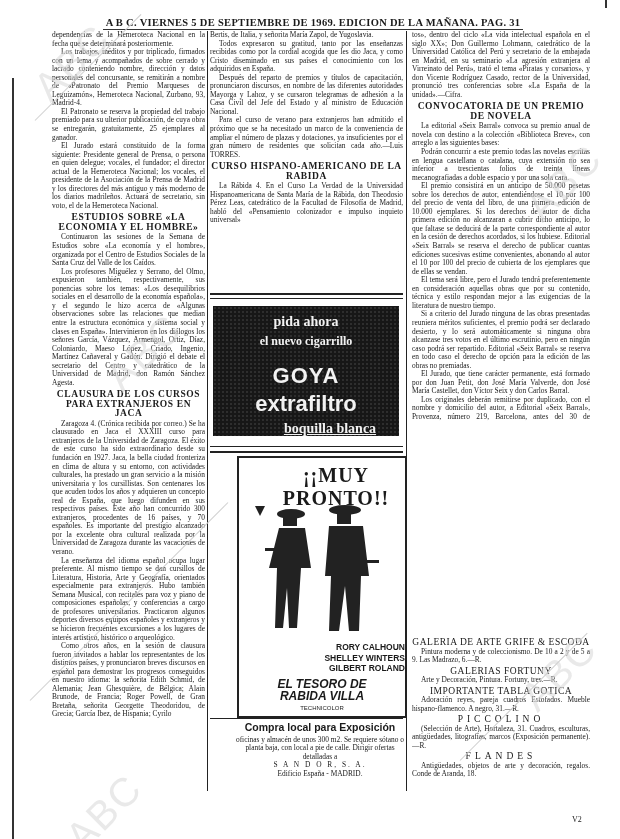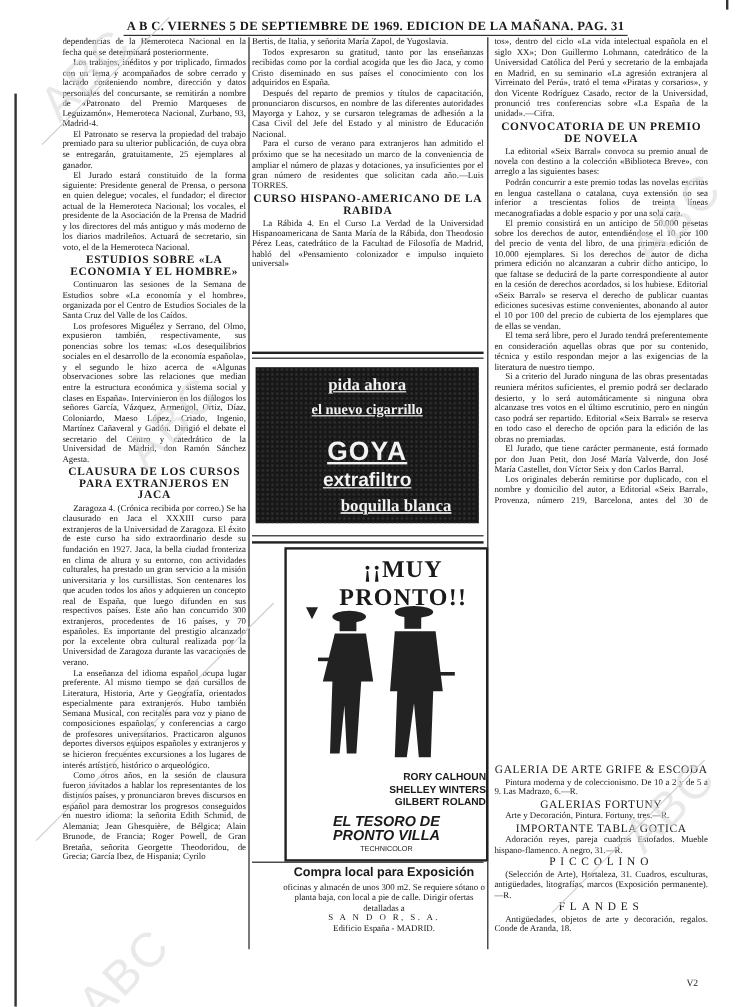--- a/index.html
+++ b/index.html
@@ -25,27 +25,26 @@
   #col1 { left:52px; width:153px; height:760px; }
   #col2 { left:210px; width:193px; height:260px; }
   #col3 { left:412px; width:178px; height:390px; }
   .rule-v { position:absolute; background:#222; }
   .ad-goya {
     position:absolute; left:213px; top:306px; width:186px; height:130px;
     background:#171717; color:#f2f2f2; text-align:center; font-weight:bold;
     font-family:"Liberation Serif", serif;
     background-image:radial-gradient(#2e2e2e 1px, transparent 1.2px);
     background-size:4px 4px;
-    text-decoration:underline;
   }
   .ad-goya div { line-height:1; }
   .ad-goya .l1 { font-size:14px; margin-top:9px; }
   .ad-goya .l2 { font-size:12px; margin-top:6px; }
   .ad-goya .l3 { font-size:22px; margin-top:18px; font-family:"Liberation Sans", sans-serif; letter-spacing:1px; }
-  .ad-goya .l4 { font-size:16px; margin-top:6px; font-family:"Liberation Sans", sans-serif; }
+  .ad-goya .l4 { font-size:22px; margin-top:6px; font-family:"Liberation Sans", sans-serif; }
   .ad-goya .l5 { font-size:14px; margin-top:7px; text-decoration:underline;padding-left:48px; }
   .sep { position:absolute; height:1px; background:#222; }
   .ad-film {
     position:absolute; left:237px; top:456px; width:166px; height:258px;
     border:2px solid #222; text-align:center; background:#fff;
   }
   .ad-film .title { font-size:20px; font-weight:bold; margin-top:6px; letter-spacing:1px; font-family:"Liberation Serif", serif;padding-left:28px; }
   .ad-film .figure { position:absolute; left:10px; top:40px; width:146px; height:140px; }
   .ad-film .cast { position:absolute; left:0; right:0; top:184px; font-family:"Liberation Sans", sans-serif; font-weight:bold; font-size:8.5px; line-height:10.5px;text-align:right; }
   .ad-film .movie { position:absolute; left:0; right:0; top:220px; font-family:"Liberation Sans", sans-serif; font-weight:bold; font-style:italic; font-size:12px; line-height:12px; }
@@ -130,21 +129,21 @@
       <rect x="114" y="62" width="16" height="3"></rect>
     </g>
   </svg>
   <div class="cast">
     <div>RORY CALHOUN</div>
     <div>SHELLEY WINTERS</div>
     <div>GILBERT ROLAND</div>
   </div>
   <div class="movie">
     <div>EL TESORO DE</div>
-    <div>PRONTO VILLA</div>
+    <div>RABIDA VILLA</div>
   </div>
   <div class="tech">TECHNICOLOR</div>
 </div>
 
 <div class="sep" style="left:210px;top:718px;width:193px;"></div>
 
 <div class="ad-local">
   <div class="hd">Compra local para Exposición</div>
   <div>oficinas y almacén de unos 300 m2. Se requiere sótano o planta baja, con local a pie de calle. Dirigir ofertas detalladas a</div>
   <div class="co">S A N D O R, S. A.</div>

